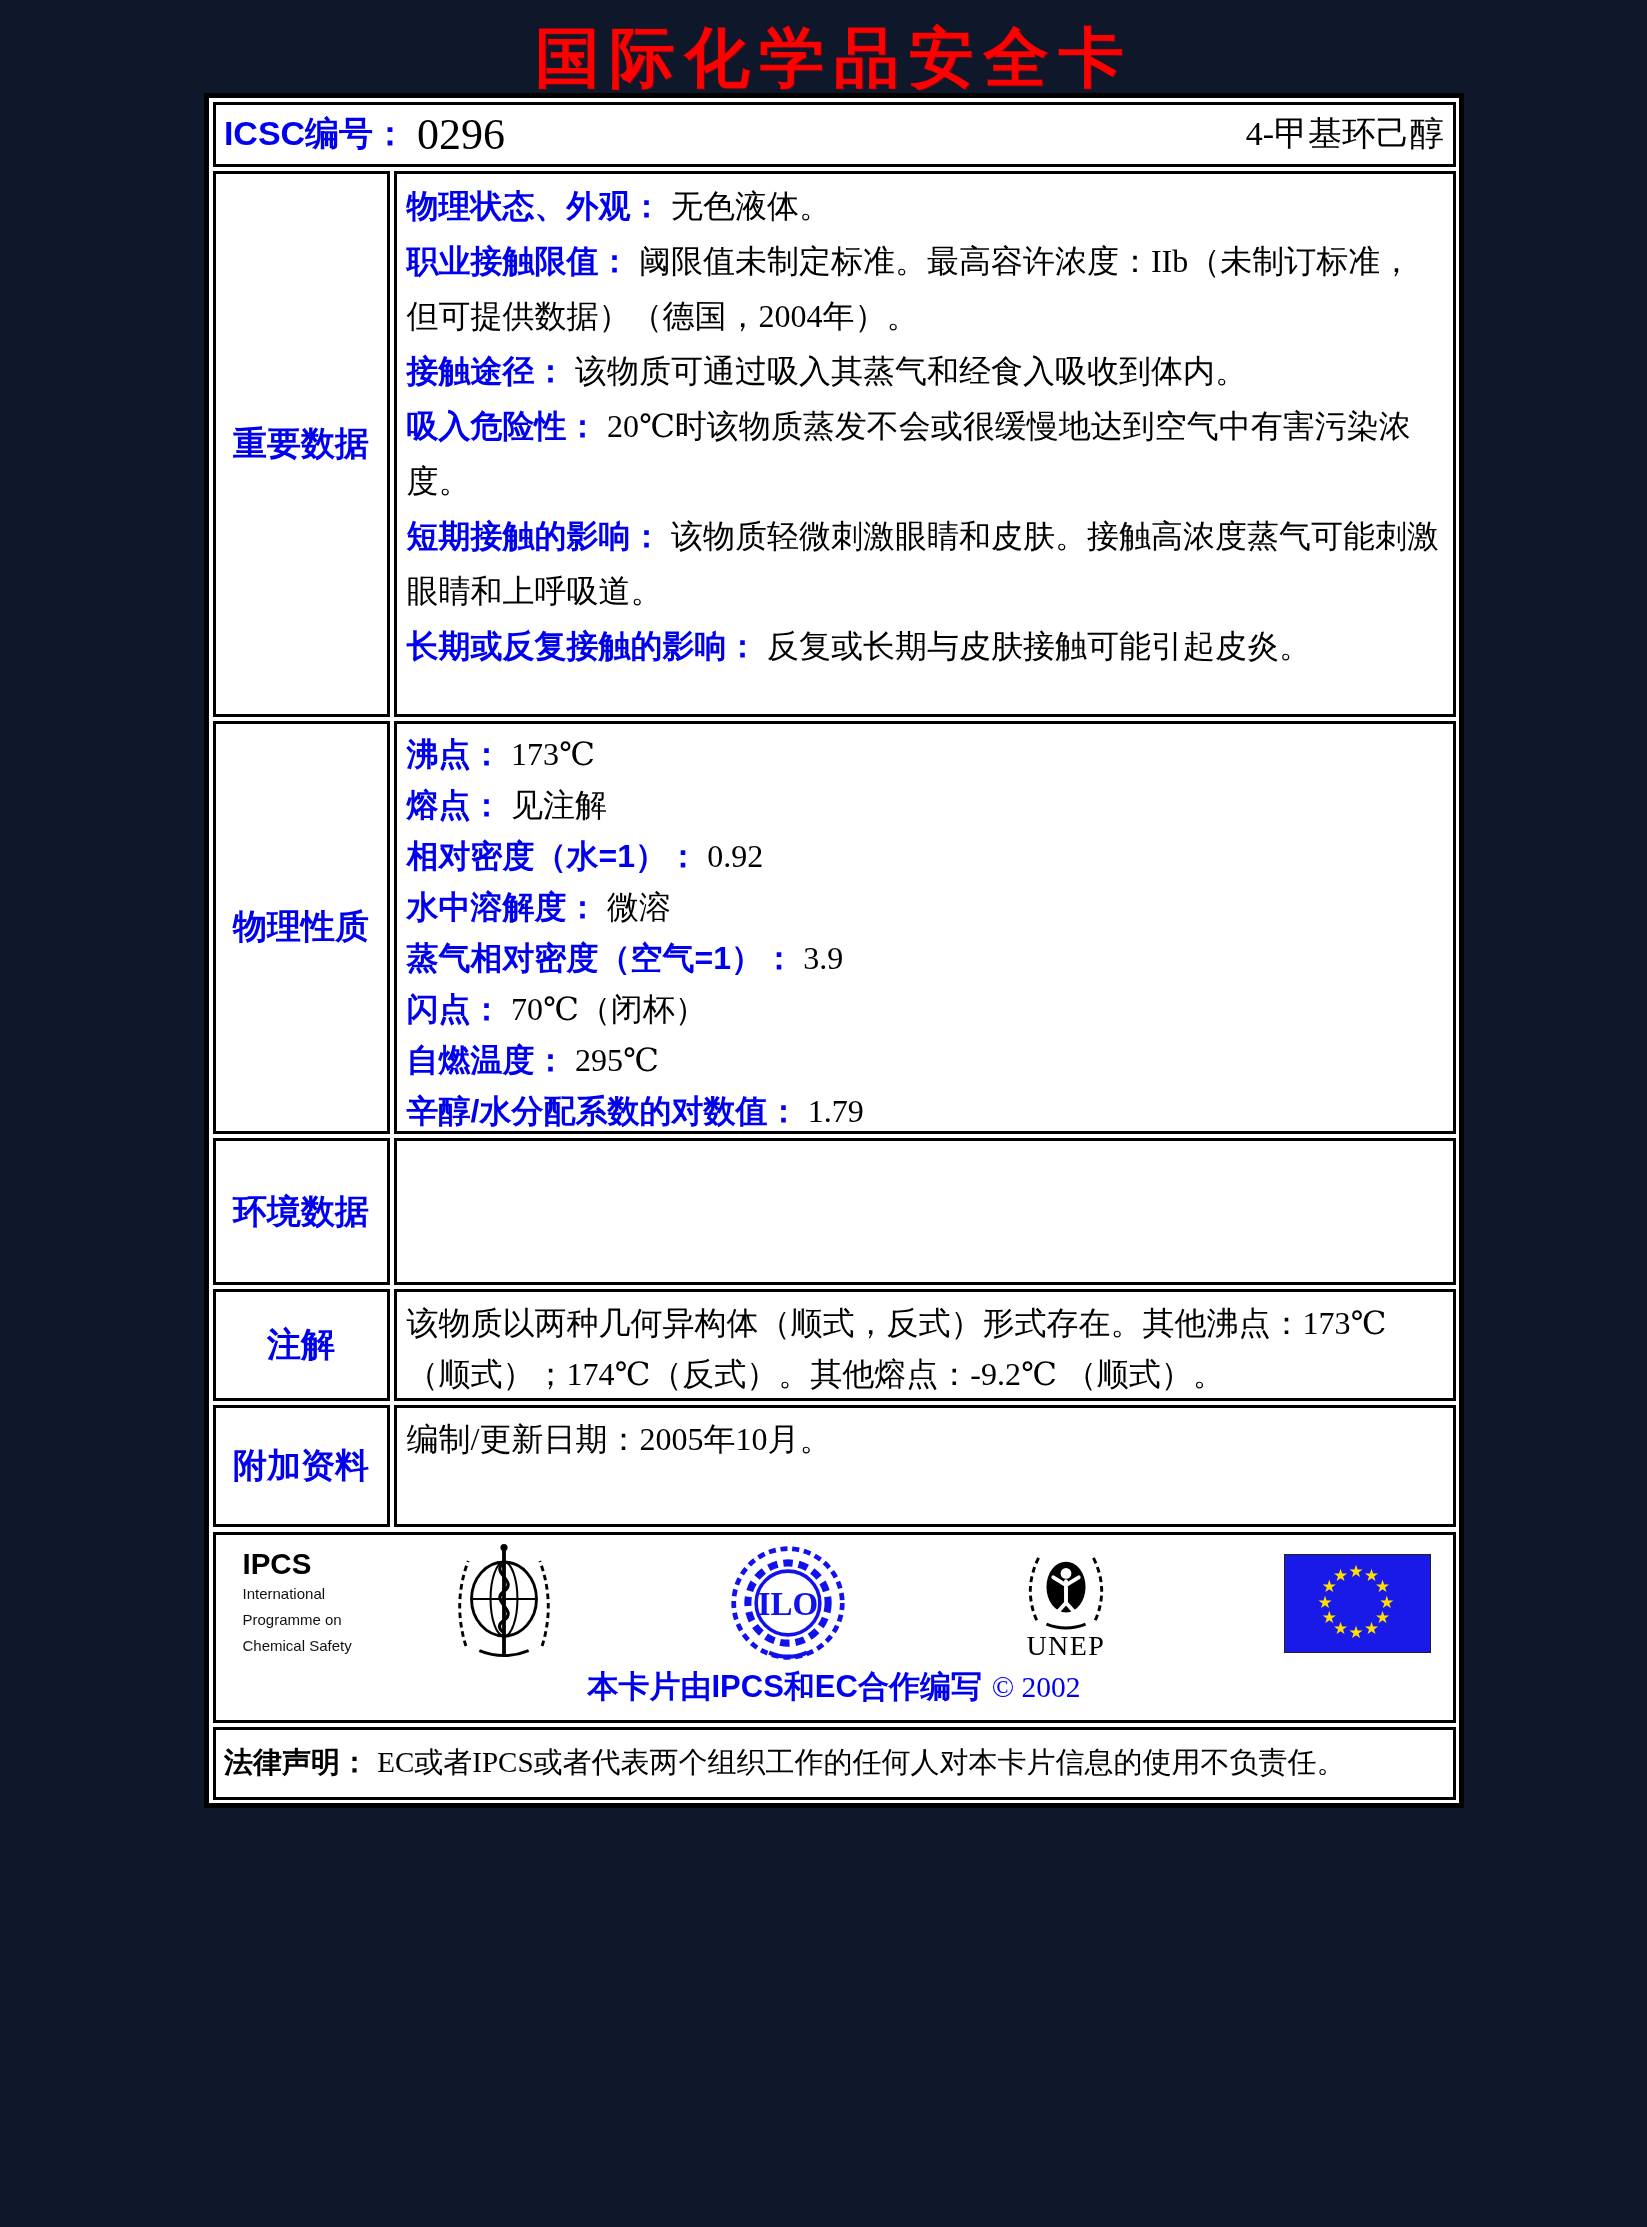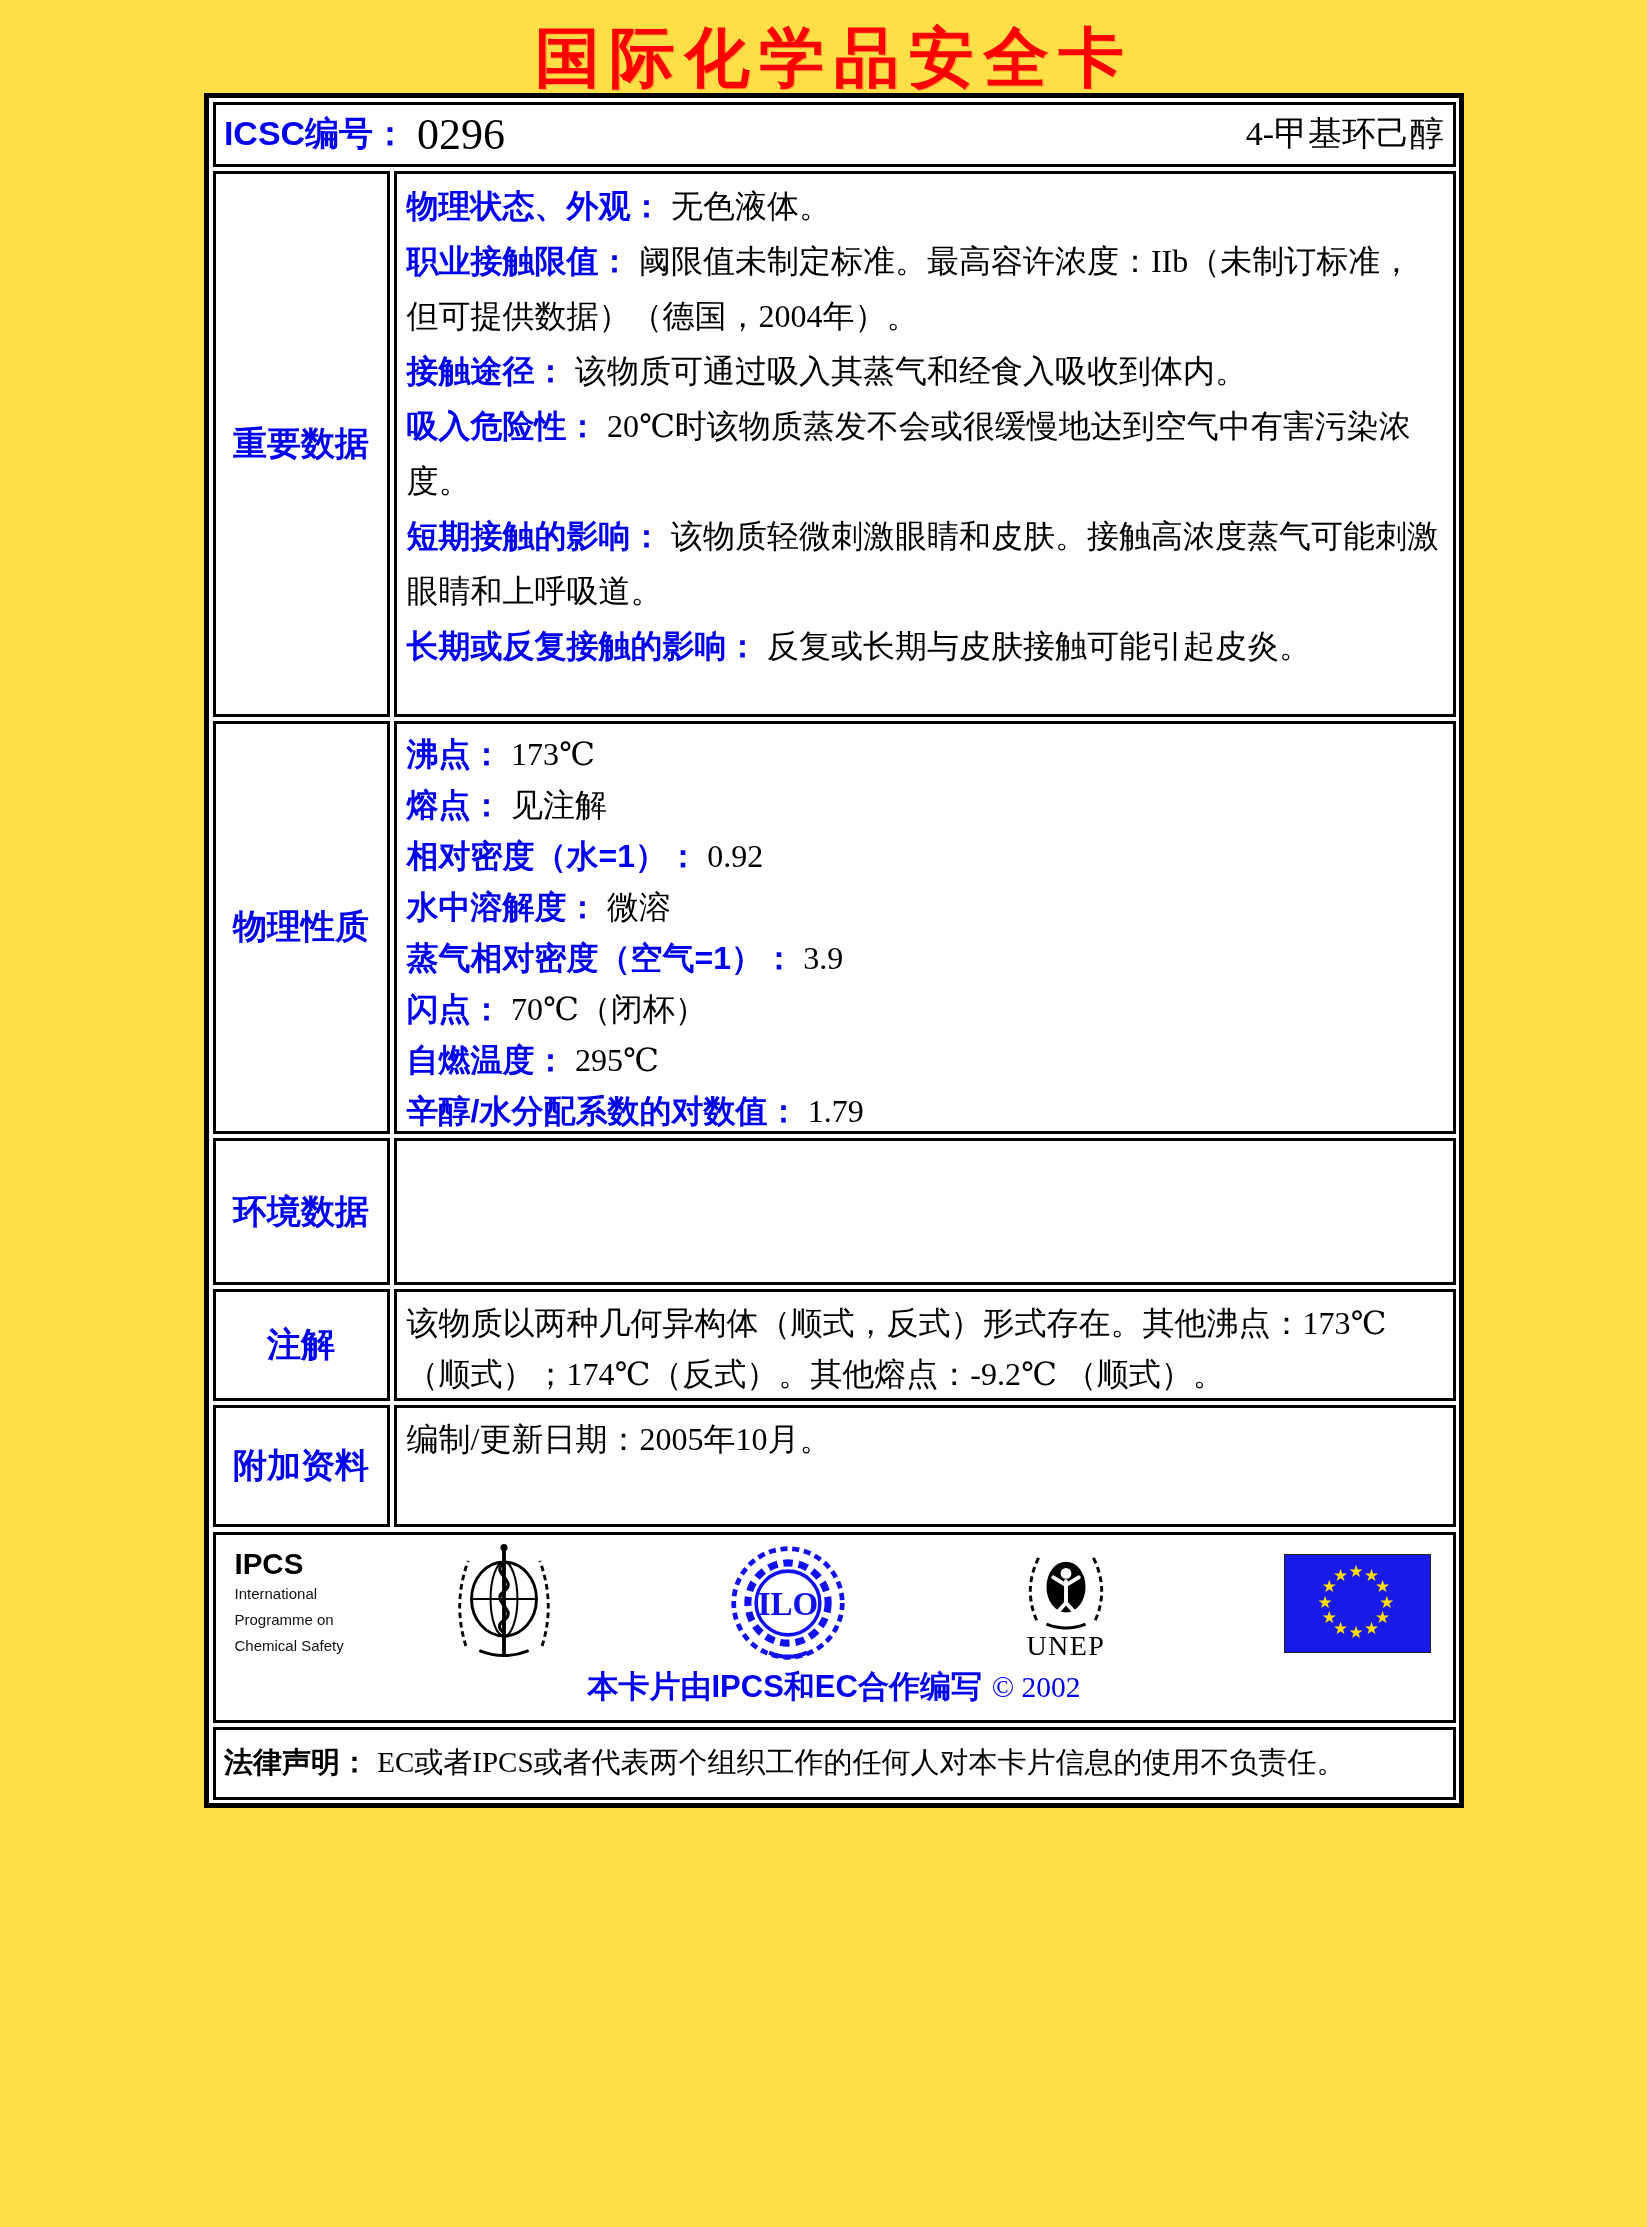--- a/index.html
+++ b/index.html
@@ -1,19 +1,19 @@
 <!DOCTYPE html>
 <html style="font-size:11.2px"><head>
 <meta charset="utf-8">
 <style>
   html,body{margin:0;padding:0;background:#ffffff;}
   .page{
     position:relative;
     width:1647px;height:2227px;
-    background:#fde047;
+    background:#0f172a;
     font-family:"Liberation Serif","DejaVu Serif",serif;
     color:#000;
   }
   .title{
     position:absolute;top:14px;left:204px;width:1260px;
     text-align:center;
     font-family:"Liberation Sans","DejaVu Sans",sans-serif;
     font-weight:bold;font-size:65px;letter-spacing:9.8px;
     color:#ff0000;
     text-shadow:1.4px 1.4px 0 rgba(255,0,0,.25);
@@ -66,21 +66,21 @@
   .lh72 p{line-height:51px;}
   .plabel{
     font-family:"Liberation Sans","DejaVu Sans",sans-serif;
     font-weight:bold;color:#0000ee;
     margin-right:8.4px;
   }
   
   .r-logos{height:191px;}
   .logos-cell{position:relative;padding:7px 11.2px;}
   .ipcs-block{
-    position:absolute;left:19px;top:12.6px;
+    position:absolute;left:27px;top:12.6px;
     font-family:"Liberation Sans","DejaVu Sans",sans-serif;
   }
   .ipcs-title{font-weight:bold;font-size:29.5px;line-height:34px;color:#000;}
   .ipcs-sub{font-size:15px;line-height:26px;color:#111;}
   .logo-strip{
     position:absolute;left:232px;top:5.6px;right:21px;height:126px;
     display:flex;align-items:center;justify-content:space-between;
   }
   .logo-item{display:flex;flex-direction:column;align-items:center;}
   .unep-caption{

